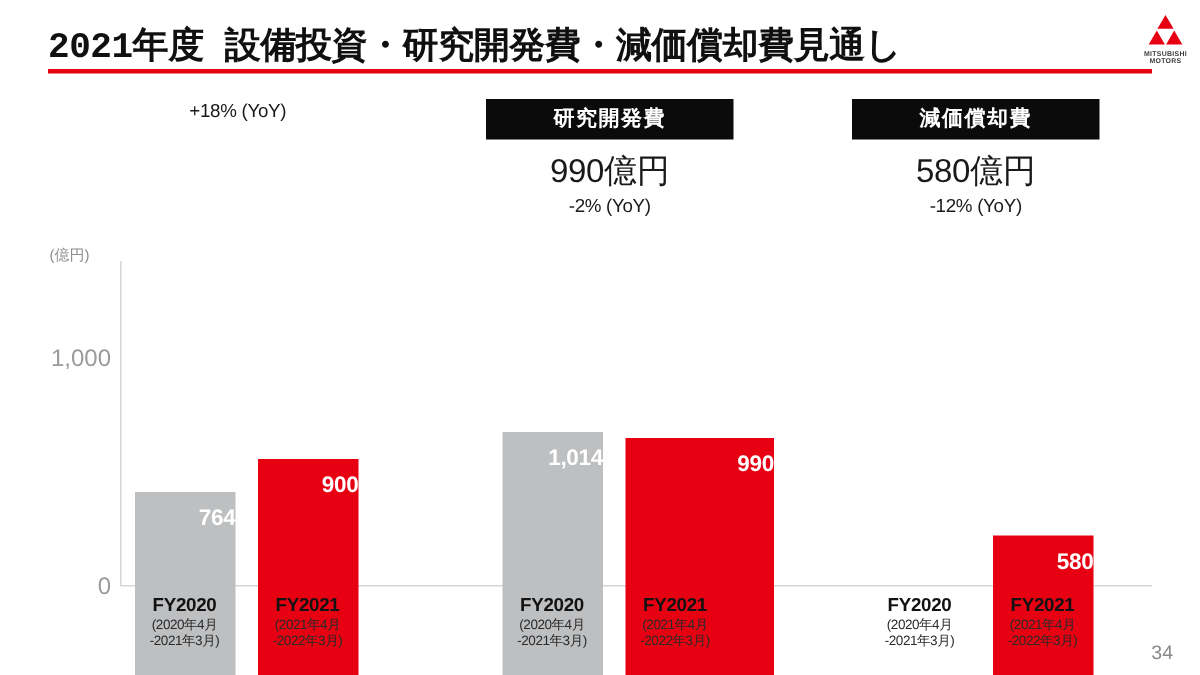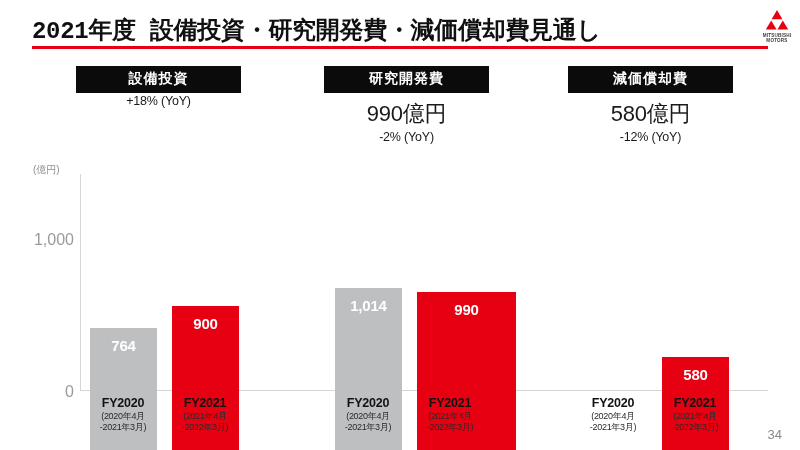--- a/index.html
+++ b/index.html
@@ -60,21 +60,21 @@
   .ytick{
     position:absolute;right:0;font-size:16px;color:#9a9a9a;
     width:44px;text-align:right;white-space:nowrap;
   }
   .ytick-wrap{position:absolute;left:28px;width:46px;}
 
   .bar{position:absolute;bottom:0;}
   .bar-gray{background:#BEBFC1;}
   .bar-red{background:#E60012;}
   .bar-label{
-    position:absolute;left:0;width:100%;text-align:center;
+    position:absolute;left:0;width:100%;text-align:right;
     color:#ffffff;font-size:15px;font-weight:bold;top:9px;
     letter-spacing:-0.2px;
   }
   .xlab{
     position:absolute;text-align:center;width:90px;
   }
   .xlab-main{font-size:12.5px;font-weight:bold;color:#121212;letter-spacing:-0.2px;}
   .xlab-sub{font-size:9px;color:#2a2a2a;line-height:11px;margin-top:1px;letter-spacing:-0.3px;}
 
   #page-num{
@@ -98,21 +98,20 @@
         <polygon points="27.8,14.4 33.2,23.6 22.4,23.6"></polygon>
       </g>
     </svg>
   </div>
   <div id="logo-text">
     <div>MITSUBISHI</div>
     <div>MOTORS</div>
   </div>
 
   <div class="kpi" style="left:76px;width:165px;">
-    <div class="kpi-box">設備投資</div>
     <div class="kpi-yoy">+18% (YoY)</div>
   </div>
 
   <div class="kpi" style="left:324px;width:165px;">
     <div class="kpi-box">研究開発費</div>
     <div class="kpi-value">990億円</div>
     <div class="kpi-yoy">-2% (YoY)</div>
   </div>
 
   <div class="kpi" style="left:568px;width:165px;">

